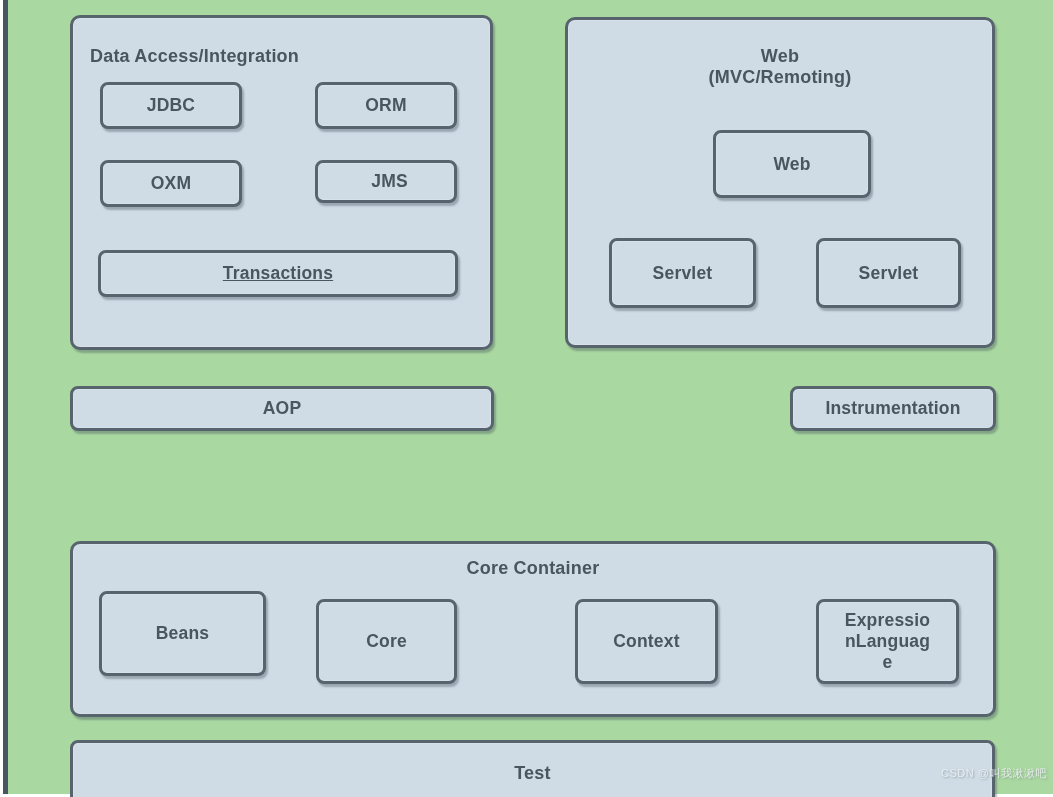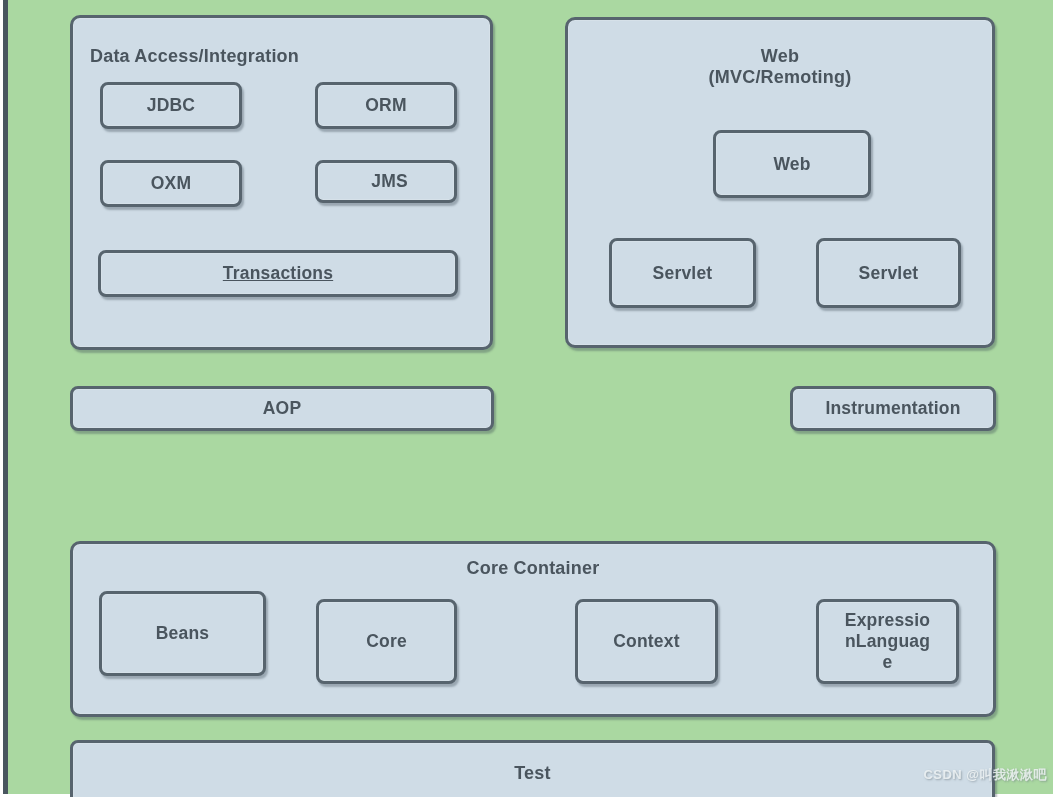--- a/index.html
+++ b/index.html
@@ -18,21 +18,21 @@
   .panel{border-radius:10px;}
   .box{
     border-radius:8px;display:flex;align-items:center;justify-content:center;
     text-align:center;font-size:17.5px;letter-spacing:.2px;line-height:1.2;
   }
   .panel-title{position:absolute;font-size:18px;font-weight:bold;color:#4a555e;letter-spacing:.2px;}
   .panel-title.centered{left:0;right:0;text-align:center;}
   .web-subtitle{display:block;}
   .box.wrapped{padding:0 23px;word-break:break-all;text-align:center;}
   .watermark{
-    position:absolute;right:6px;top:766px;font-size:13px;font-weight:bold;
+    position:absolute;right:6px;top:766px;font-size:11px;font-weight:normal;
     color:rgba(238,243,245,0.85);text-shadow:1px 1px 2px rgba(105,118,126,0.55);
     letter-spacing:.5px;
   }
 </style>
 </head>
 <body>
 
 <div class="stage">
   <div class="green-bg"></div>
   <div class="left-rule"></div>

